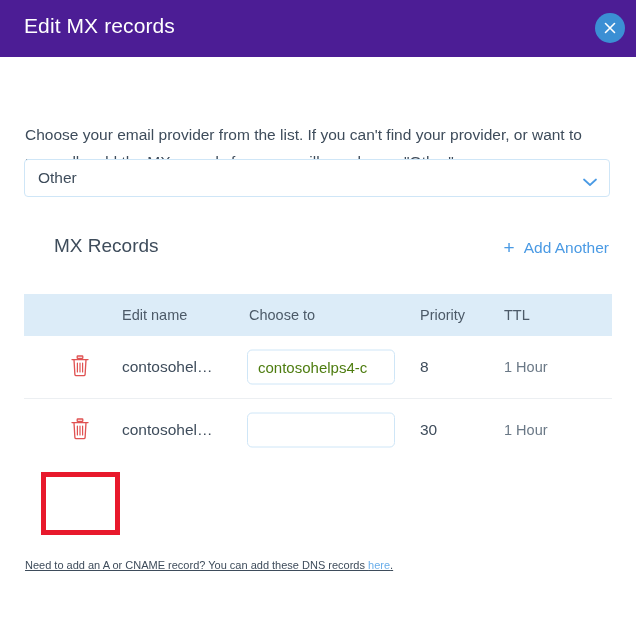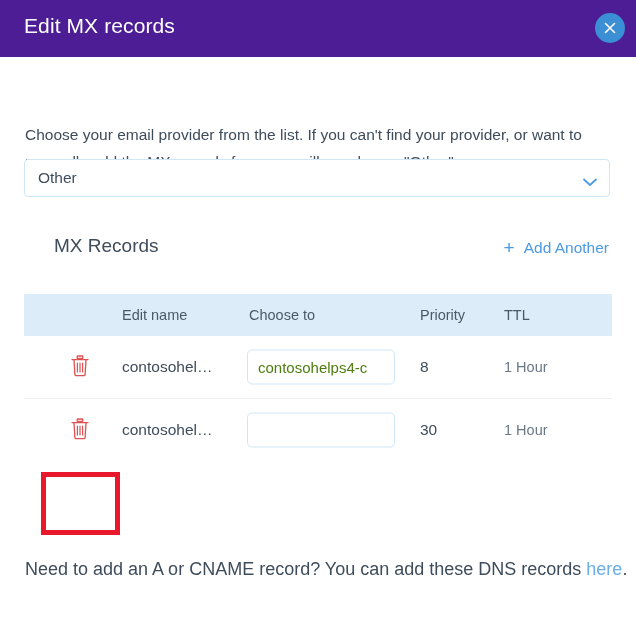--- a/index.html
+++ b/index.html
@@ -214,23 +214,24 @@
     background: transparent;
     pointer-events: none;
     z-index: 20;
   }
 
   
   .dns-note {
     position: absolute;
     left: 25px;
     top: 502px;
-    font-size: 18px;
-    color: #3e4c5b;
-    white-space: nowrap;
+    font-size: 11px;
+    color: #3e4c5b;
+    white-space: nowrap;
+    text-decoration: underline;
   }
   .dns-link {
     color: #6aaeea;
     text-decoration: none;
     cursor: pointer;
   }
 </style>
 </head>
 <body>
 

